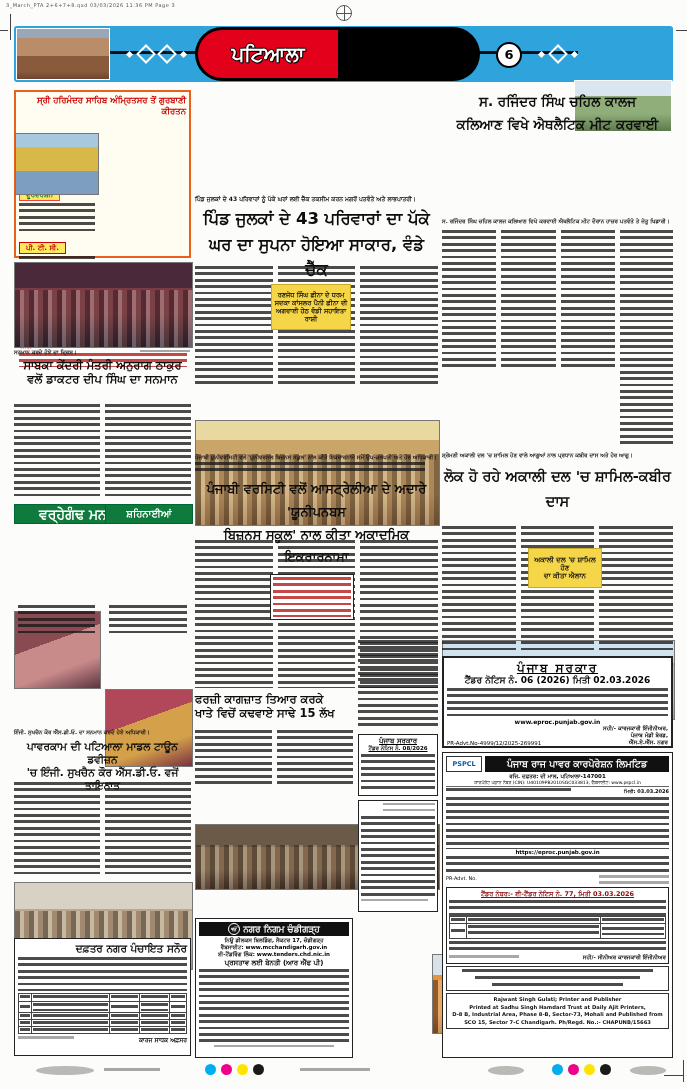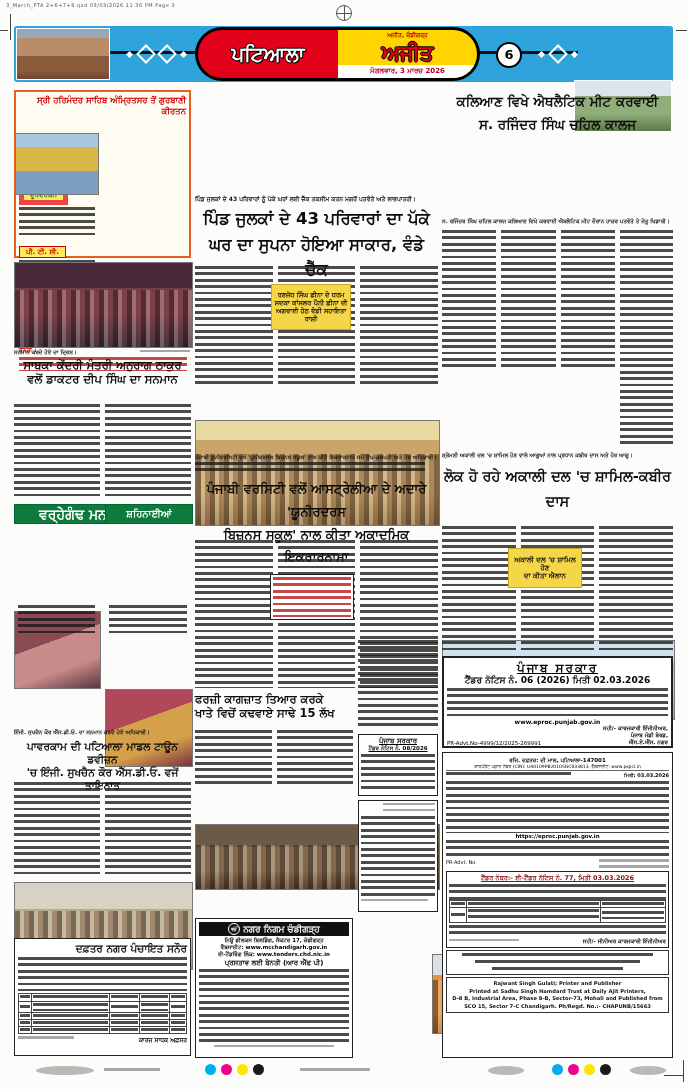--- a/index.html
+++ b/index.html
@@ -74,36 +74,29 @@
         <span class="dia"></span>
         <span class="dia s"></span>
     </div>
     <div class="abs photo ph-fort" style="left:2px;top:2px;width:92px;height:50px;border-color:#fff;"></div>
     <div class="abs photo ph-campus" style="left:560px;top:2px;width:96px;height:50px;border-color:#fff;"></div>
 
     <div class="abs" style="left:181px;top:1px;width:285px;height:54px;background:#000;border-radius:28px;display:flex;overflow:hidden;padding:3px;box-sizing:border-box;">
       <div style="width:140px;background:var(--c-masthead_red,#e2001a);border-radius:24px 0 0 24px;display:flex;align-items:center;justify-content:center;">
         <span class="stroke-w" style="font-size:20px;font-weight:bold;">ਪਟਿਆਲਾ</span>
       </div>
-      <div style="flex:1;background:var(--c-masthead_yellow,#ffd400);border-radius:0 24px 24px 0;display:flex;flex-direction:column;overflow:hidden;">
-        <div style="height:11px;text-align:center;font-size:6px;font-weight:bold;color:#c00;padding-top:1px;">ਅਜੀਤ, ਚੰਡੀਗੜ੍ਹ</div>
-        <div style="flex:1;display:flex;align-items:center;justify-content:center;">
-          <span class="stroke-r" style="font-size:21px;font-weight:bold;">ਅਜੀਤ</span>
-        </div>
-        <div style="height:13px;background:#fff;text-align:center;font-size:7px;font-weight:bold;color:#b00020;line-height:13px;">ਮੰਗਲਵਾਰ, 3 ਮਾਰਚ 2026</div>
-      </div>
     </div>
     <div class="abs" style="left:482px;top:16px;width:22px;height:22px;background:#fff;border:2px solid #000;border-radius:50%;text-align:center;line-height:22px;font-size:13px;font-weight:bold;color:#000;">6</div>
   </div>
 
   <div class="abs" style="left:14px;top:90px;width:177px;height:168px;border:2px solid #e8611a;background:#fffdf2;box-sizing:border-box;padding:3px;">
     <div style="font-size:8.5px;font-weight:bold;color:#c00;text-align:right;">ਸ੍ਰੀ ਹਰਿਮੰਦਰ ਸਾਹਿਬ ਅੰਮ੍ਰਿਤਸਰ ਤੋਂ ਗੁਰਬਾਣੀ ਕੀਰਤਨ</div>
     <div class="abs photo ph-temple" style="right:4px;top:16px;width:82px;height:60px;"></div>
     <div style="margin-top:3px;width:78px;">
-      <span style="display:inline-block;background:#ffe95e;border:5px solid #ef4444;color:#067a3a;font-weight:bold;font-size:7px;padding:1px 6px;">ਦੂਰਦਰਸ਼ਨ</span>
+      <span style="display:inline-block;background:#ffe95e;border:1px solid #ef4444;color:#067a3a;font-weight:bold;font-size:7px;padding:1px 6px;">ਦੂਰਦਰਸ਼ਨ</span>
       <div class="sim" style="width:76px;height:32px;margin-top:2px;"></div>
       <span style="display:inline-block;background:#ffe95e;border:1px solid #c00;color:#b00;font-weight:bold;font-size:7px;padding:1px 6px;margin-top:1px;">ਪੀ. ਟੀ. ਸੀ.</span>
       <div class="sim" style="width:76px;height:14px;margin-top:2px;"></div>
     </div>
     <div class="sim" style="width:168px;height:26px;margin-top:3px;"></div>
     <div class="sim-red" style="width:168px;height:24px;margin-top:3px;border-top:1px solid #d66;padding-top:2px;"></div>
     <div style="margin-top:2px;border-top:1px solid #d66;padding-top:1px;">
       <span style="font-size:6px;font-weight:bold;color:#c00;">ਬੇਨਤੀ :</span>
       <div class="sim-red" style="width:168px;height:14px;margin-top:1px;"></div>
     </div>
@@ -248,21 +241,21 @@
     <div class="sim"></div>
       <div class="sim"></div>
       <div class="sim"></div>
   </div>
   <div class="abs yellowbox" style="left:271px;top:284px;width:80px;height:46px;font-size:6.6px;display:flex;align-items:center;padding:2px;box-sizing:border-box;">ਰਣਜੋਧ ਸਿੰਘ ਛੀਨਾ ਦੇ ਧਰਮ ਸਦਕਾ ਕਾਂਸਲਰ ਪੈਨੀ ਛੀਨਾ ਦੀ ਅਗਵਾਈ ਹੇਠ ਵੰਡੀ ਸਹਾਇਤਾ ਰਾਸ਼ੀ</div>
 
   <div class="abs photo ph-meeting people" style="left:195px;top:388px;width:243px;height:64px;"></div>
   <div class="abs cap" style="left:195px;top:454px;width:243px;font-size:5.5px;">ਪੰਜਾਬੀ ਯੂਨੀਵਰਸਿਟੀ ਵਲੋਂ 'ਯੂਨੀਵਰਸਲ ਬਿਜ਼ਨਸ ਸਕੂਲ' ਨਾਲ ਕੀਤੇ ਇਕਰਾਰਨਾਮੇ ਸਮੇਂ ਉਪ-ਕੁਲਪਤੀ ਅਤੇ ਹੋਰ ਅਧਿਕਾਰੀ।</div>
   <div class="abs sim" style="left:195px;top:462px;width:230px;height:11px;"></div>
   <div class="abs hl" style="left:195px;top:478px;width:243px;font-size:13px;line-height:1.75;">
-    <div>ਪੰਜਾਬੀ ਵਰਸਿਟੀ ਵਲੋਂ ਆਸਟ੍ਰੇਲੀਆ ਦੇ ਅਦਾਰੇ 'ਯੂਨੀਰਦਰਸ</div>
+    <div>ਪੰਜਾਬੀ ਵਰਸਿਟੀ ਵਲੋਂ ਆਸਟ੍ਰੇਲੀਆ ਦੇ ਅਦਾਰੇ 'ਯੂਨੀਪਨਬਸ</div>
     <div>ਬਿਜ਼ਨਸ ਸਕੂਲ' ਨਾਲ ਕੀਤਾ ਅਕਾਦਮਿਕ ਇਕਰਾਰਨਾਮਾ</div>
   </div>
   <div class="abs cols" style="left:195px;top:540px;width:243px;height:148px;">
     <div class="sim"></div>
       <div class="sim"></div>
       <div class="sim"></div>
   </div>
   <div class="abs box" style="left:270px;top:574px;width:84px;height:46px;padding:2px;box-sizing:border-box;">
     <div class="sim-red" style="width:100%;height:100%;"></div>
   </div>
@@ -296,63 +289,67 @@
     </div>
     <div style="font-size:5.5px;font-weight:bold;margin-top:1px;">ਨਿਊ ਡੀਲਕਸ ਬਿਲਡਿੰਗ, ਸੈਕਟਰ 17, ਚੰਡੀਗੜ੍ਹ</div>
     <div style="font-size:5.5px;font-weight:bold;">ਵੈੱਬਸਾਈਟ: www.mcchandigarh.gov.in</div>
     <div style="font-size:5.5px;font-weight:bold;">ਈ-ਟੈਂਡਰਿੰਗ ਲਿੰਕ: www.tenders.chd.nic.in</div>
     <div style="font-size:7px;font-weight:bold;margin-top:1px;">ਪ੍ਰਸਤਾਵ ਲਈ ਬੇਨਤੀ (ਆਰ ਐੱਫ ਪੀ)</div>
     <div class="sim" style="width:100%;height:74px;margin-top:2px;"></div>
     <div class="sim-lt" style="width:80%;height:6px;margin:2px auto 0;"></div>
   </div>
 
   <div class="abs hl" style="left:442px;top:90px;width:231px;font-size:13.5px;line-height:1.7;">
+    <div>ਸ. ਰਜਿੰਦਰ ਸਿੰਘ ਚਹਿਲ ਕਾਲਜ</div>
     <div>ਕਲਿਆਣ ਵਿਖੇ ਐਥਲੈਟਿਕ ਮੀਟ ਕਰਵਾਈ</div>
-    <div>ਸ. ਰਜਿੰਦਰ ਸਿੰਘ ਚਹਿਲ ਕਾਲਜ</div>
   </div>
   <div class="abs photo ph-field people" style="left:442px;top:138px;width:231px;height:78px;"></div>
   <div class="abs cap" style="left:442px;top:218px;width:231px;">ਸ. ਰਜਿੰਦਰ ਸਿੰਘ ਚਹਿਲ ਕਾਲਜ ਕਲਿਆਣ ਵਿਖੇ ਕਰਵਾਈ ਐਥਲੈਟਿਕ ਮੀਟ ਦੌਰਾਨ ਹਾਜ਼ਰ ਪਤਵੰਤੇ ਤੇ ਜੇਤੂ ਖਿਡਾਰੀ।</div>
   <div class="abs cols" style="left:442px;top:230px;width:173px;height:138px;">
     <div class="sim"></div>
       <div class="sim"></div>
       <div class="sim"></div>
   </div>
   <div class="abs sim" style="left:620px;top:230px;width:53px;height:218px;"></div>
   <div class="abs photo ph-saffron people" style="left:432px;top:372px;width:182px;height:78px;"></div>
   <div class="abs cap" style="left:442px;top:452px;width:231px;">ਸ਼੍ਰੋਮਣੀ ਅਕਾਲੀ ਦਲ 'ਚ ਸ਼ਾਮਿਲ ਹੋਣ ਵਾਲੇ ਆਗੂਆਂ ਨਾਲ ਪ੍ਰਧਾਨ ਕਬੀਰ ਦਾਸ ਅਤੇ ਹੋਰ ਆਗੂ।</div>
 
   <div class="abs hl" style="left:442px;top:464px;width:231px;font-size:14.5px;line-height:1.75;">
     <div>ਲੋਕ ਹੋ ਰਹੇ ਅਕਾਲੀ ਦਲ 'ਚ ਸ਼ਾਮਿਲ-ਕਬੀਰ ਦਾਸ</div>
   </div>
   <div class="abs cols" style="left:442px;top:526px;width:231px;height:126px;">
     <div class="sim"></div>
       <div class="sim"></div>
       <div class="sim"></div>
   </div>
-  <div class="abs yellowbox" style="left:508px;top:548px;width:72px;height:38px;font-size:7px;display:flex;flex-direction:column;justify-content:center;">
+  <div class="abs yellowbox" style="left:528px;top:548px;width:72px;height:38px;font-size:7px;display:flex;flex-direction:column;justify-content:center;">
     <div>ਅਕਾਲੀ ਦਲ 'ਚ ਸ਼ਾਮਿਲ ਹੋਣ</div>
     <div>ਦਾ ਕੀਤਾ ਐਲਾਨ</div>
   </div>
 
   <div class="abs box" style="left:442px;top:656px;width:231px;height:92px;box-sizing:border-box;padding:3px;border-width:2px;">
     <div style="font-size:12px;font-weight:bold;text-align:center;text-decoration:underline;letter-spacing:2px;">ਪੰਜਾਬ ਸਰਕਾਰ</div>
     <div style="font-size:9px;font-weight:bold;text-align:center;">ਟੈਂਡਰ ਨੋਟਿਸ ਨੰ. 06 (2026) ਮਿਤੀ 02.03.2026</div>
     <div class="sim" style="width:100%;height:30px;margin-top:2px;"></div>
     <div style="font-size:6px;font-weight:bold;text-align:center;">www.eproc.punjab.gov.in</div>
     <div style="display:flex;justify-content:space-between;align-items:flex-end;">
       <div style="font-size:5.5px;">PR-Advt.No-4999/12/2025-269991</div>
       <div style="text-align:right;font-size:5.5px;font-weight:bold;line-height:1.3;">
         <div>ਸਹੀ/- ਕਾਰਜਕਾਰੀ ਇੰਜੀਨੀਅਰ,</div>
         <div>ਪੰਜਾਬ ਮੰਡੀ ਬੋਰਡ,</div>
         <div>ਐੱਸ.ਏ.ਐੱਸ. ਨਗਰ</div>
       </div>
     </div>
   </div>
 
   <div class="abs box" style="left:442px;top:752px;width:231px;height:306px;box-sizing:border-box;padding:3px;">
+    <div style="display:flex;gap:3px;align-items:stretch;">
+      <div style="width:34px;border:1px solid #333;display:flex;align-items:center;justify-content:center;font-size:6.5px;font-weight:bold;color:#0a5aa8;">PSPCL</div>
+      <div style="flex:1;background:#111;color:#fff;font-size:9.5px;font-weight:bold;text-align:center;line-height:16px;">ਪੰਜਾਬ ਰਾਜ ਪਾਵਰ ਕਾਰਪੋਰੇਸ਼ਨ ਲਿਮਟਿਡ</div>
+    </div>
     <div style="font-size:5.5px;font-weight:bold;text-align:center;margin-top:1px;">ਰਜਿ. ਦਫ਼ਤਰ: ਦੀ ਮਾਲ, ਪਟਿਆਲਾ-147001</div>
     <div style="font-size:4.5px;text-align:center;">ਕਾਰਪੋਰੇਟ ਪਛਾਣ ਨੰਬਰ (CIN): U40109PB2010SGC033813, ਵੈੱਬਸਾਈਟ: www.pspcl.in</div>
     <div style="display:flex;justify-content:space-between;border-top:1px solid #666;margin-top:1px;padding-top:1px;">
       <div class="sim" style="width:56%;height:6px;"></div>
       <div style="font-size:5px;font-weight:bold;">ਮਿਤੀ: 03.03.2026</div>
     </div>
     <div class="sim" style="width:100%;height:52px;margin-top:2px;"></div>
     <div style="font-size:5.5px;font-weight:bold;text-align:center;">https://eproc.punjab.gov.in</div>
     <div class="sim" style="width:100%;height:18px;margin-top:1px;"></div>
     <div style="display:flex;justify-content:space-between;margin-top:1px;">

